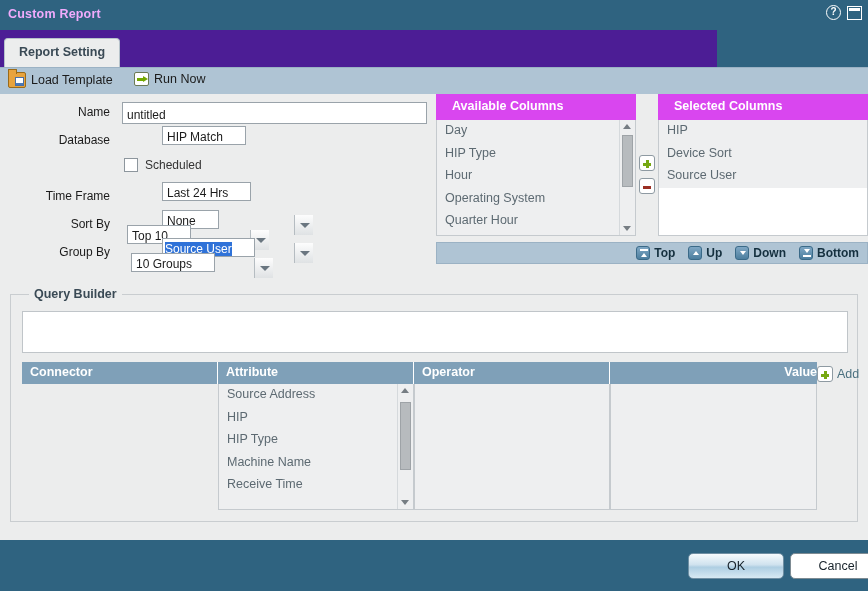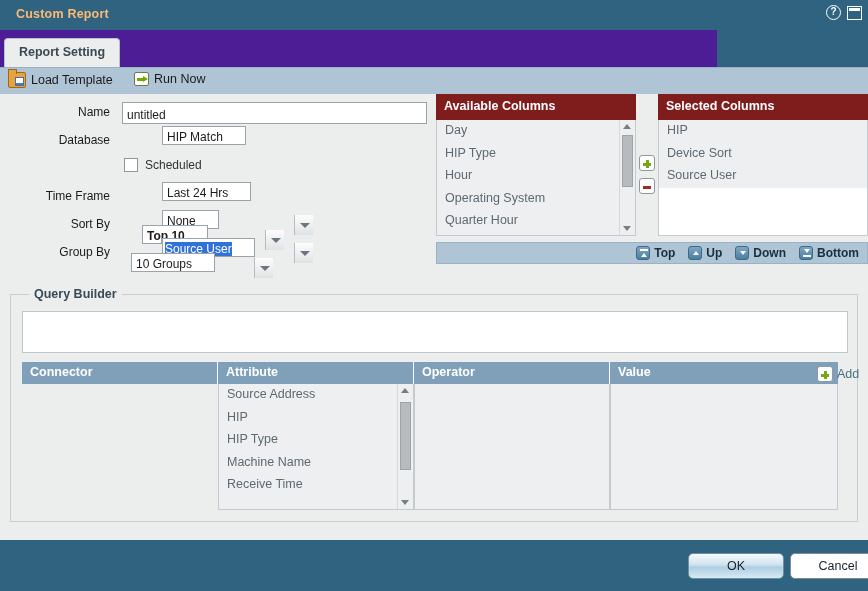--- a/index.html
+++ b/index.html
@@ -13,22 +13,22 @@
     color: #333;
     overflow: hidden;
     position: relative;
   }
   
   #titlebar {
     position: absolute; left: 0; top: 0; width: 868px; height: 30px;
     background: #2f6380;
   }
   #titlebar .title {
-    position: absolute; left: 16px; top: 7px;
-    color: #fdba74; font-weight: bold; font-size: 12.5px;
+    position: absolute; left: 8px; top: 7px;
+    color: #f0abfc; font-weight: bold; font-size: 12.5px;
     letter-spacing: .2px;
   }
   #titlebar .win-icons {
     position: absolute; right: 6px; top: 5px;
     display: flex; gap: 6px; align-items: center;
   }
   .help-icon {
     width: 15px; height: 15px; border-radius: 50%;
     border: 1.6px solid #ffffff;
     color: #ffffff; font-size: 10px; font-weight: bold;
@@ -140,23 +140,23 @@
     background:#2f72d8; color:#ffffff;
   }
   .chk {
     width:14px; height:14px; box-sizing:border-box;
     border:1px solid #8d969d; background:#ffffff; display:inline-block;
     vertical-align:middle; cursor:pointer;
   }
   
   .colpanel { position:absolute; top:0; }
   .colhdr {
-    height:26px; box-sizing:border-box; background:#7f1d1d;
+    height:26px; box-sizing:border-box; background:#d946ef;
     color:#ffffff; font-weight:bold; font-size:12.5px;
-    padding:5px 0 0 8px;
+    padding:5px 0 0 16px;
   }
   .collist {
     box-sizing:border-box; background:#eeeff0;
     border-left:1px solid #c5cace; border-right:1px solid #c5cace;
     border-bottom:1px solid #c5cace;
     position:relative; overflow:hidden;
   }
   .colitem {
     height:22.5px; padding:3px 0 0 8px; box-sizing:border-box;
     font-size:12.5px; color:#5d6a72; white-space:nowrap; cursor:pointer;
@@ -320,21 +320,21 @@
       </span>
     </div>
 
     <div class="frow" style="top:120px;">
       <span class="flabel">Sort By</span>
       <span class="fctrl">
         <span class="combo" style="width:152px;">
           <span class="cbox">None</span>
           <span class="cbtn"></span>
         </span>
-        <span class="combo" style="width:143px; margin-left:20px;font-weight:bold;">
+        <span class="combo" style="width:143px; margin-left:5px;">
           <span class="cbox">Top 10</span>
           <span class="cbtn"></span>
         </span>
       </span>
     </div>
 
     <div class="frow" style="top:148px;">
       <span class="flabel">Group By</span>
       <span class="fctrl">
         <span class="combo" style="width:152px;">
@@ -440,21 +440,21 @@
             <div class="arrow dn"></div>
           </div>
         </div>
       </div>
 
       <div class="qcol" style="left:392px; width:196px;">
         <div class="qhdr">Operator</div>
         <div class="qbody"></div>
       </div>
 
-      <div class="qcol" style="left:588px; width:228px;">
+      <div class="qcol" style="left:588px; width:207px;text-align:right;">
         <div class="qhdr" style="border-right:none;">Value</div>
         <div class="qbody"></div>
       </div>
     </div>
 
     <div id="add-btn">
       <span class="pmbtn" style="position:relative; display:inline-block;">
         <span class="h"></span>
           <span class="v"></span>
       </span>

